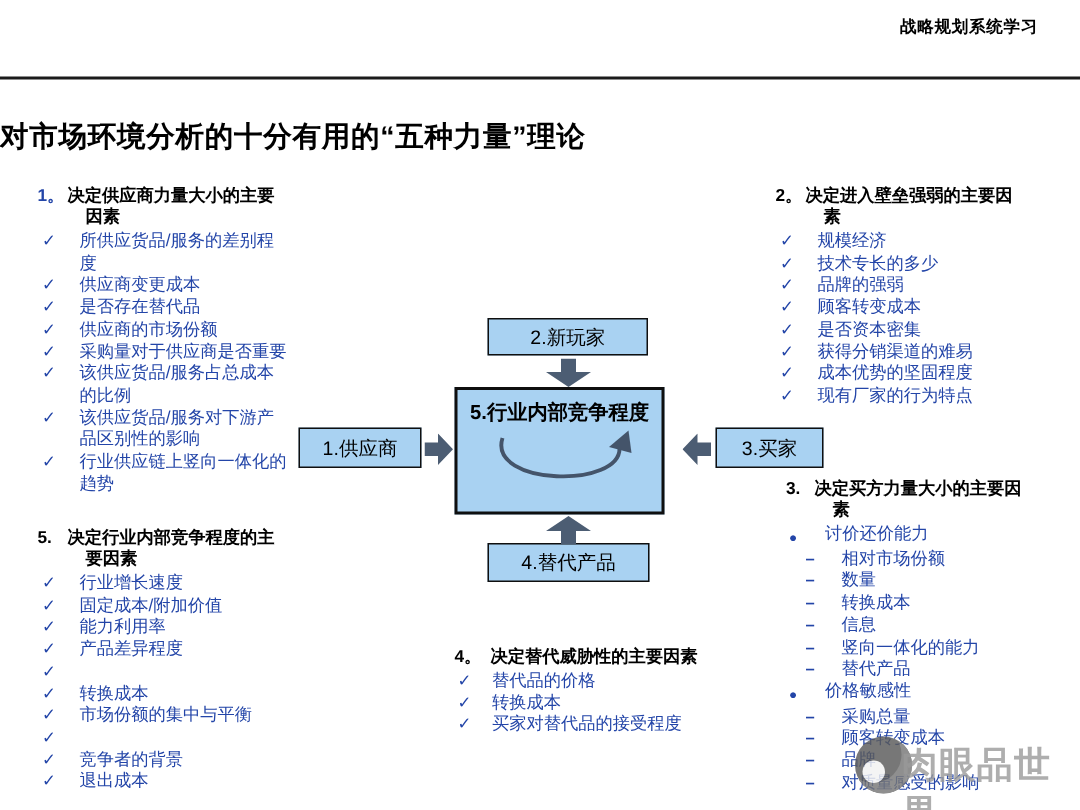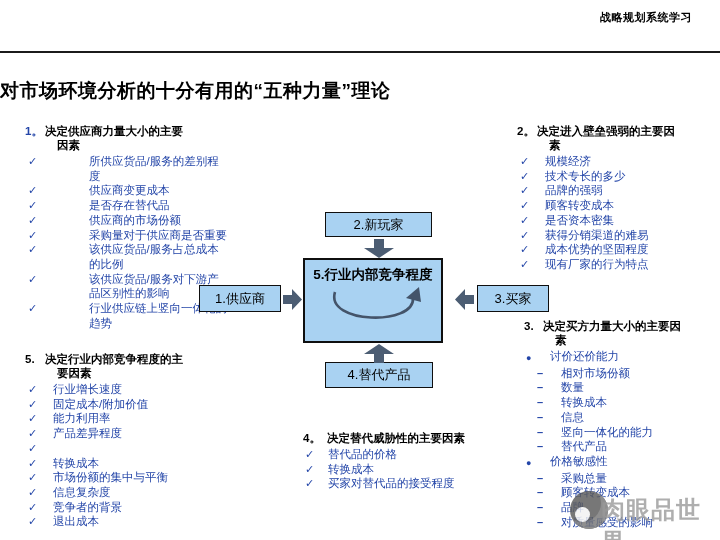--- a/index.html
+++ b/index.html
@@ -18,21 +18,21 @@
   .sec-head { display:flex; font-size:11.5px; font-weight:bold; color:#000; line-height:14px; margin-bottom:2px; }
   .sec-head .num { flex:0 0 20px; }
   .sec-head .num.blue { color:#2345a8; }
   .sec-head .htext { width:142px; padding-left:12px; text-indent:-12px; }
   .list { list-style:none; }
   .row { display:flex; font-size:11.5px; line-height:14.7px; color:#2345a8; }
   .mk { flex:0 0 28px; padding-left:3px; color:#2345a8; font-size:11px; font-weight:bold; }
   .txt { flex:1; }
 
   .s1 { left:25px; top:124px; width:196px; }
-  .s1 .txt { flex:0 0 140px;margin-left:36px; }
+  .s1 .txt { flex:0 0 140px; }
   .s2 { left:517px; top:124px; width:200px; }
   .s5 { left:25px; top:352px; width:200px; }
   .s3 { left:524px; top:319px; width:196px; }
   .s3 .sec-head .num { flex:0 0 19px; }
   .s3 .mk { flex:0 0 26px; padding-left:2px; }
   .s3 .row.l1 .mk { font-size:9px; padding-top:2px; }
   .s3 .row.l2 { padding-left:11px; }
   .s4 { left:303px; top:431px; width:215px; }
   .s4 .sec-head .num { flex:0 0 24px; }
   .s4 .sec-head .htext { width:auto; padding-left:0; text-indent:0; }
@@ -270,21 +270,20 @@
       <li class="row">
           <span class="mk">✓</span>
           <span class="txt">转换成本</span>
         </li>
       <li class="row">
           <span class="mk">✓</span>
           <span class="txt">市场份额的集中与平衡</span>
         </li>
       <li class="row">
           <span class="mk">✓</span>
-          <span class="txt">信息复杂度</span>
         </li>
       <li class="row">
           <span class="mk">✓</span>
           <span class="txt">竞争者的背景</span>
         </li>
       <li class="row">
           <span class="mk">✓</span>
           <span class="txt">退出成本</span>
         </li>
     </ul>

